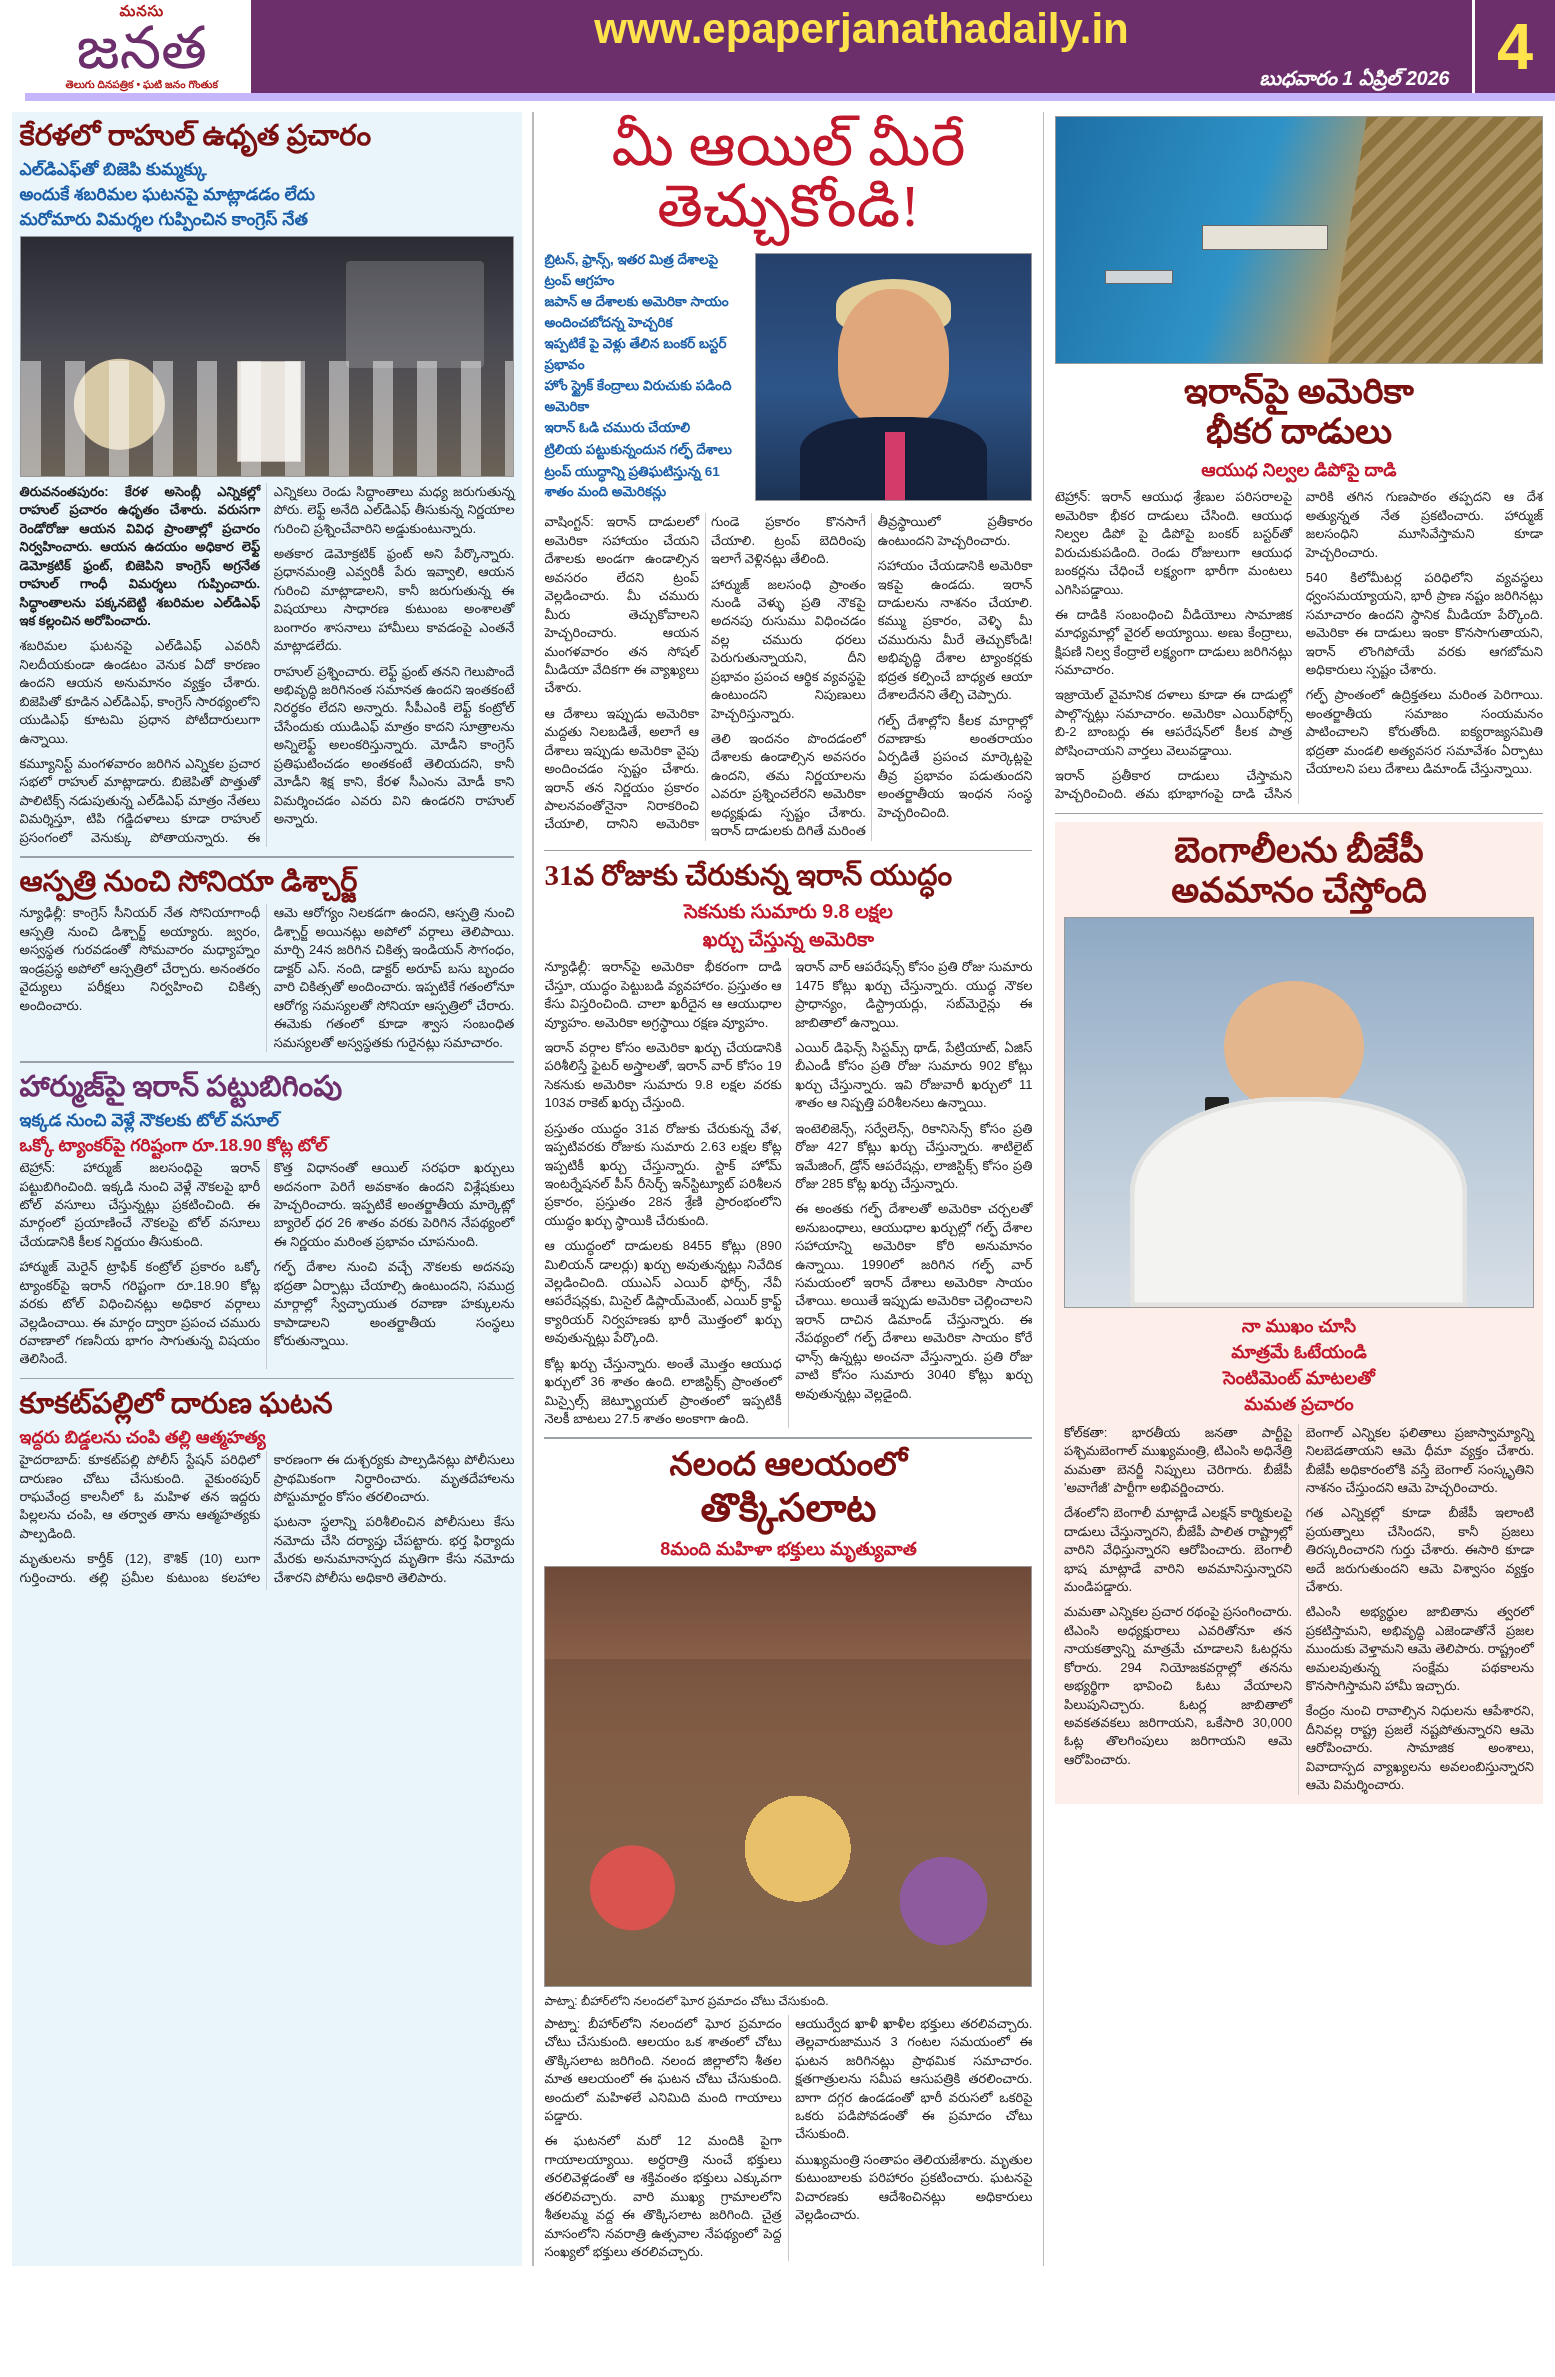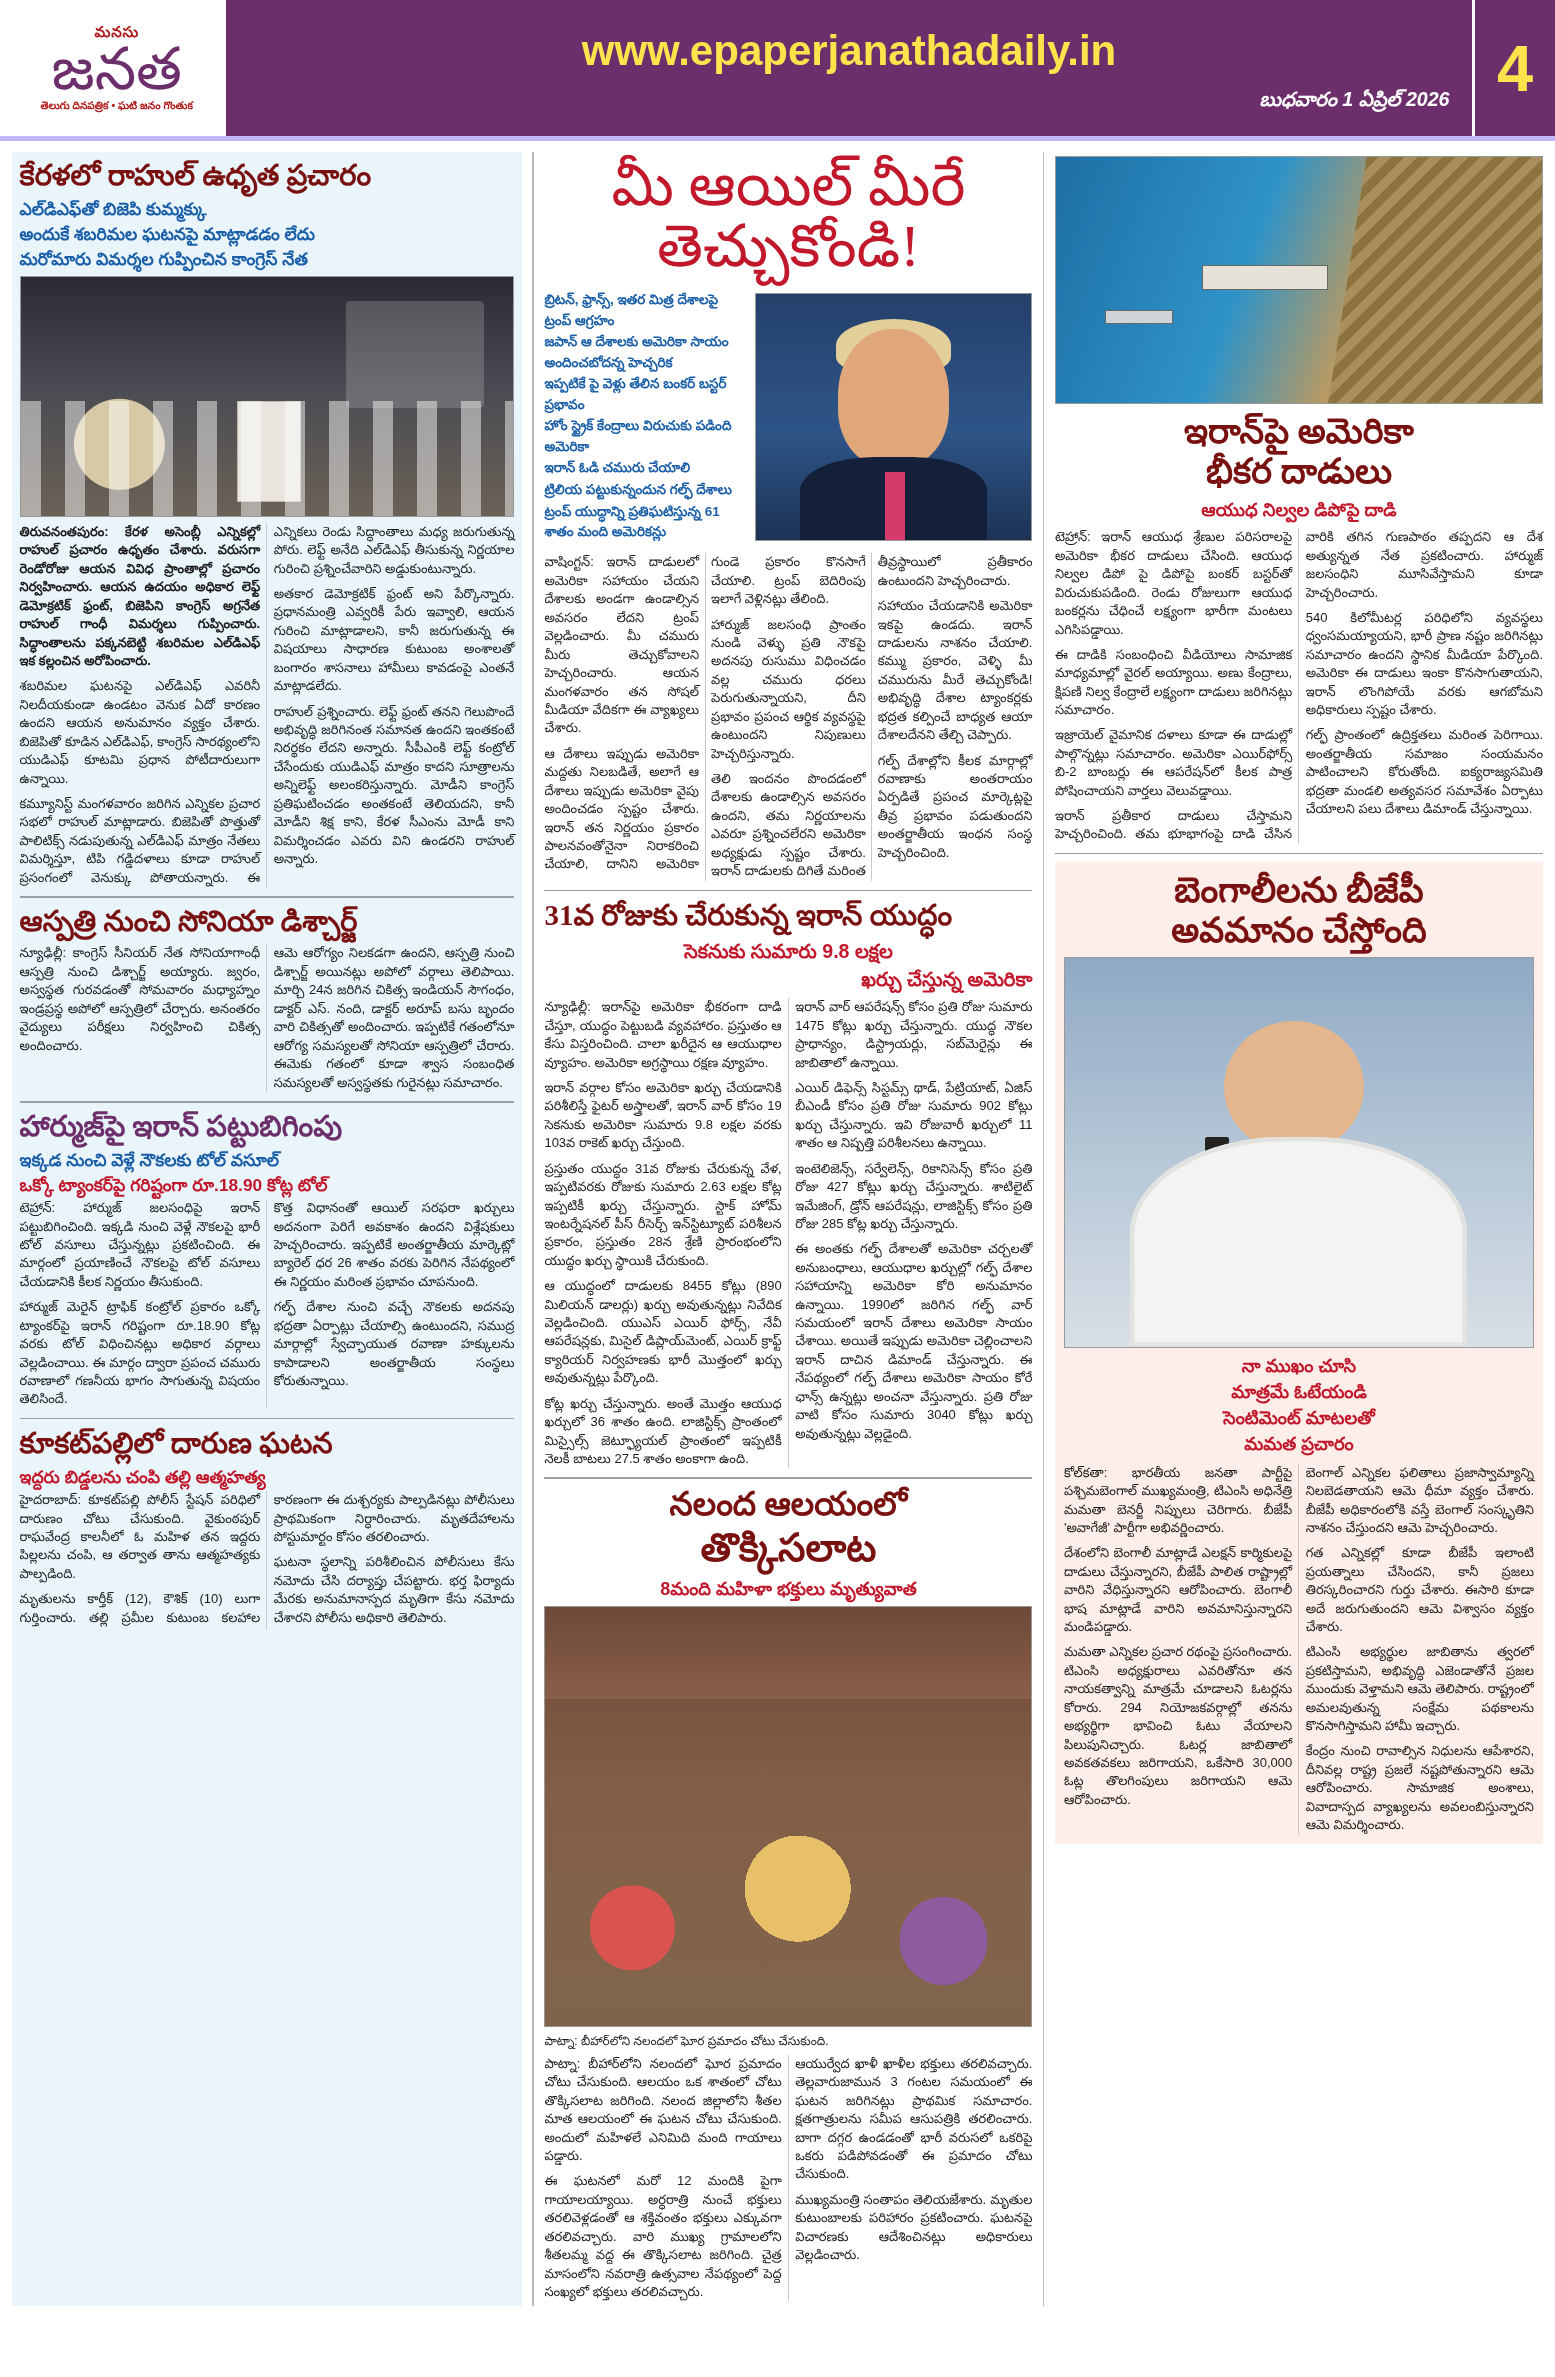--- a/index.html
+++ b/index.html
@@ -16,22 +16,23 @@
     background: #fff;
     position: relative;
     padding: 0;
   }
 
   
   .masthead {
     display: flex;
     align-items: stretch;
     background: #ffffff;
-    border-bottom: 5px solid #c4b5fd;
-    height: 141px;
+    border-bottom: 8px solid #c4b5fd;
+    height: 101px;
+    margin-left: 25px;
   }
   .logo-box {
     width: 226px;
     display: flex;
     flex-direction: column;
     align-items: center;
     justify-content: center;
     padding: 6px 7.5px 4.5px 15px;
   }
   .logo-top {
@@ -386,21 +387,21 @@
         <p class="body">తెలి ఇందనం పొందడంలో దేశాలకు ఉండాల్సిన అవసరం ఉందని, తమ నిర్ణయాలను ఎవరూ ప్రశ్నించలేరని అమెరికా అధ్యక్షుడు స్పష్టం చేశారు. ఇరాన్ దాడులకు దిగితే మరింత తీవ్రస్థాయిలో ప్రతీకారం ఉంటుందని హెచ్చరించారు.</p>
         <p class="body">సహాయం చేయడానికి అమెరికా ఇకపై ఉండదు. ఇరాన్ దాడులను నాశనం చేయాలి. కమ్ము ప్రకారం, వెళ్ళి మీ చమురును మీరే తెచ్చుకోండి! అభివృద్ధి దేశాల ట్యాంకర్లకు భద్రత కల్పించే బాధ్యత ఆయా దేశాలదేనని తేల్చి చెప్పారు.</p>
         <p class="body">గల్ఫ్ దేశాల్లోని కీలక మార్గాల్లో రవాణాకు అంతరాయం ఏర్పడితే ప్రపంచ మార్కెట్లపై తీవ్ర ప్రభావం పడుతుందని అంతర్జాతీయ ఇంధన సంస్థ హెచ్చరించింది.</p>
       </div>
 
       <div class="rule"></div>
 
       <div class="section">
         <h2 class="head">31వ రోజుకు చేరుకున్న ఇరాన్ యుద్ధం</h2>
         <div class="subhead red center" style="font-size:19.6px;">సెకనుకు సుమారు 9.8 లక్షల</div>
-        <div class="subhead red center" style="font-size:19.6px;text-align:right;">ఖర్చు చేస్తున్న అమెరికా</div>
+        <div class="subhead red center" style="font-size:19.6px;">ఖర్చు చేస్తున్న అమెరికా</div>
         <div class="cols2" style="margin-top:6px;">
           <p class="body">న్యూఢిల్లీ: ఇరాన్‌పై అమెరికా భీకరంగా దాడి చేస్తూ, యుద్ధం పెట్టుబడి వ్యవహారం. ప్రస్తుతం ఆ కేసు విస్తరించింది. చాలా ఖరీదైన ఆ ఆయుధాల వ్యూహం. అమెరికా అగ్రస్థాయి రక్షణ వ్యూహం.</p>
           <p class="body">ఇరాన్ వర్గాల కోసం అమెరికా ఖర్చు చేయడానికి పరిశీలిస్తే ఫైటర్ అస్త్రాలతో, ఇరాన్ వార్ కోసం 19 సెకనుకు అమెరికా సుమారు 9.8 లక్షల వరకు 103వ రాకెట్ ఖర్చు చేస్తుంది.</p>
           <p class="body">ప్రస్తుతం యుద్ధం 31వ రోజుకు చేరుకున్న వేళ, ఇప్పటివరకు రోజుకు సుమారు 2.63 లక్షల కోట్ల ఇప్పటికీ ఖర్చు చేస్తున్నారు. స్టాక్ హోమ్ ఇంటర్నేషనల్ పీస్ రీసెర్చ్ ఇన్‌స్టిట్యూట్ పరిశీలన ప్రకారం, ప్రస్తుతం 28న శ్రేణి ప్రారంభంలోని యుద్ధం ఖర్చు స్థాయికి చేరుకుంది.</p>
           <p class="body">ఆ యుద్ధంలో దాడులకు 8455 కోట్లు (890 మిలియన్ డాలర్లు) ఖర్చు అవుతున్నట్లు నివేదిక వెల్లడించింది. యుఎస్ ఎయిర్ ఫోర్స్, నేవీ ఆపరేషన్లకు, మిసైల్ డిప్లాయ్‌మెంట్, ఎయిర్ క్రాఫ్ట్ క్యారియర్ నిర్వహణకు భారీ మొత్తంలో ఖర్చు అవుతున్నట్లు పేర్కొంది.</p>
           <p class="body">కోట్ల ఖర్చు చేస్తున్నారు. అంతే మొత్తం ఆయుధ ఖర్చులో 36 శాతం ఉంది. లాజిస్టిక్స్ ప్రాంతంలో మిస్సైల్స్ జెట్ఫ్యూయల్ ప్రాంతంలో ఇప్పటికీ నెలకీ బాటలు 27.5 శాతం అంకాగా ఉంది.</p>
           <p class="body">ఇరాన్ వార్ ఆపరేషన్స్ కోసం ప్రతి రోజు సుమారు 1475 కోట్లు ఖర్చు చేస్తున్నారు. యుద్ధ నౌకల ప్రాధాన్యం, డిస్ట్రాయర్లు, సబ్‌మెరైన్లు ఈ జాబితాలో ఉన్నాయి.</p>
           <p class="body">ఎయిర్ డిఫెన్స్ సిస్టమ్స్ థాడ్, పేట్రియాట్, ఏజిస్ బీఎండీ కోసం ప్రతి రోజు సుమారు 902 కోట్లు ఖర్చు చేస్తున్నారు. ఇవి రోజువారీ ఖర్చులో 11 శాతం ఆ నిష్పత్తి పరిశీలనలు ఉన్నాయి.</p>
           <p class="body">ఇంటెలిజెన్స్, సర్వేలెన్స్, రికానిసెన్స్ కోసం ప్రతి రోజు 427 కోట్లు ఖర్చు చేస్తున్నారు. శాటిలైట్ ఇమేజింగ్, డ్రోన్ ఆపరేషన్లు, లాజిస్టిక్స్ కోసం ప్రతి రోజు 285 కోట్ల ఖర్చు చేస్తున్నారు.</p>
           <p class="body">ఈ అంతకు గల్ఫ్ దేశాలతో అమెరికా చర్చలతో అనుబంధాలు, ఆయుధాల ఖర్చుల్లో గల్ఫ్ దేశాల సహాయాన్ని అమెరికా కోరి అనుమానం ఉన్నాయి. 1990లో జరిగిన గల్ఫ్ వార్ సమయంలో ఇరాన్ దేశాలు అమెరికా సాయం చేశాయి. అయితే ఇప్పుడు అమెరికా చెల్లించాలని ఇరాన్ దాచిన డిమాండ్ చేస్తున్నారు. ఈ నేపథ్యంలో గల్ఫ్ దేశాలు అమెరికా సాయం కోరే ఛాన్స్ ఉన్నట్లు అంచనా వేస్తున్నారు. ప్రతి రోజు వాటి కోసం సుమారు 3040 కోట్లు ఖర్చు అవుతున్నట్లు వెల్లడైంది.</p>

